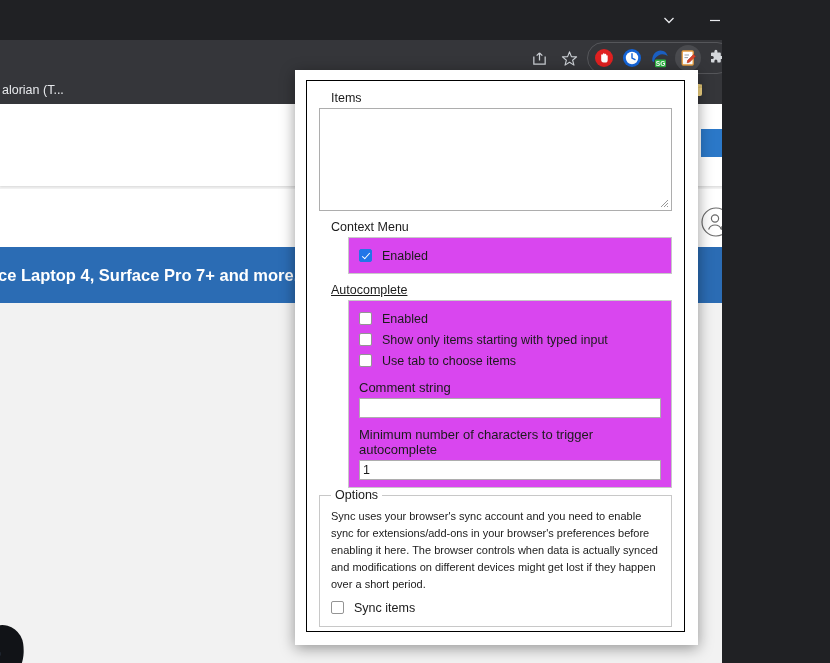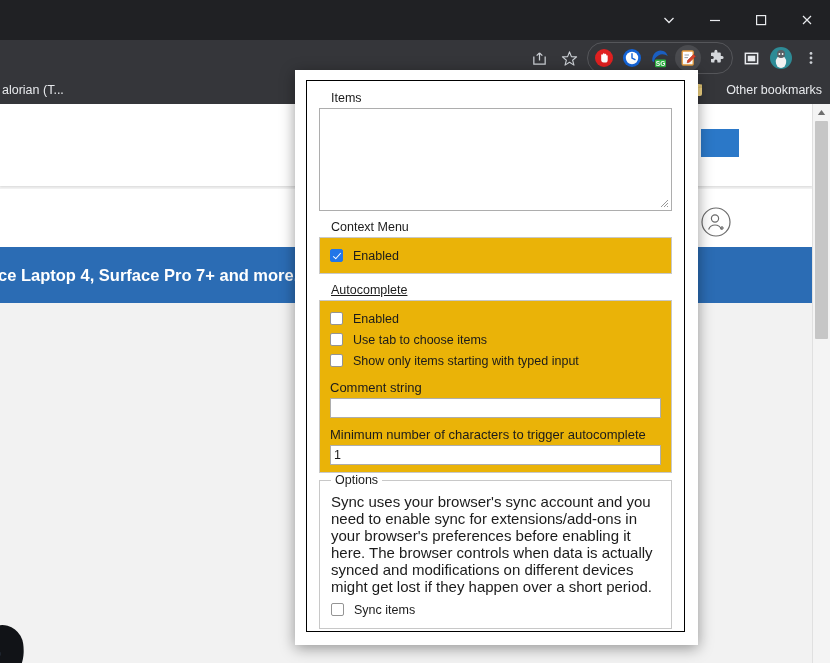--- a/index.html
+++ b/index.html
@@ -6,21 +6,21 @@
   html, body {
     margin: 0; padding: 0;
     width: 830px; height: 663px;
     overflow: hidden;
     background: #202124;
     font-family: "Liberation Sans", sans-serif;
   }
 
   #root {
     position: relative;
-    width: 830px;
+    width: 722px;
     height: 663px;
     overflow: hidden;
     background: #202124;
   }
 
   
   .tabstrip {
     position: absolute;
     left: 0; top: 0;
     width: 830px; height: 40px;
@@ -244,23 +244,24 @@
     position: relative;
   }
   .resize-grip {
     position: absolute;
     right: 2px; bottom: 2px;
     width: 11px; height: 11px;
   }
 
   .group-box {
     border: 1px solid #c8c8c8;
-    background: #eab308;
+    background: #d946ef;
     box-sizing: border-box;
     padding: 7px 10px;
+    margin-left: 29px;
   }
 
   .chk-row {
     display: flex;
     align-items: center;
     gap: 10px;
     height: 21px;
   }
   .chk {
     width: 13px; height: 13px;
@@ -310,21 +311,21 @@
     margin: 0;
     padding: 6px 11px 8px 11px;
     box-sizing: border-box;
   }
   .fieldset > legend {
     padding: 0 4px;
     font-size: 12.5px;
     color: #1b1b1b;
   }
   .sync-para {
-    font-size: 15px;
+    font-size: 11px;
     line-height: 17px;
     color: #1b1b1b;
     margin: 0 0 4px 0;
   }
 </style>
 </head>
 <body>
 
 <div id="root">
 
@@ -503,25 +504,25 @@
 
         <div class="sect-label" style="margin-top:9px;text-decoration:underline;">Autocomplete</div>
         <div class="group-box">
 
           <div class="chk-row">
             <span class="chk"></span>
             <span class="chk-label">Enabled</span>
           </div>
           <div class="chk-row">
             <span class="chk"></span>
-            <span class="chk-label">Use tab to choose items</span>
+            <span class="chk-label">Show only items starting with typed input</span>
           </div>
           <div class="chk-row">
             <span class="chk"></span>
-            <span class="chk-label">Show only items starting with typed input</span>
+            <span class="chk-label">Use tab to choose items</span>
           </div>
 
           <div class="field-label">Comment string</div>
           <input class="text-input" type="text" value="" style="">
 
           <div class="field-label">Minimum number of characters to trigger autocomplete</div>
           <input class="text-input" type="text" value="1" style="">
         </div>
 
         <fieldset class="fieldset">

